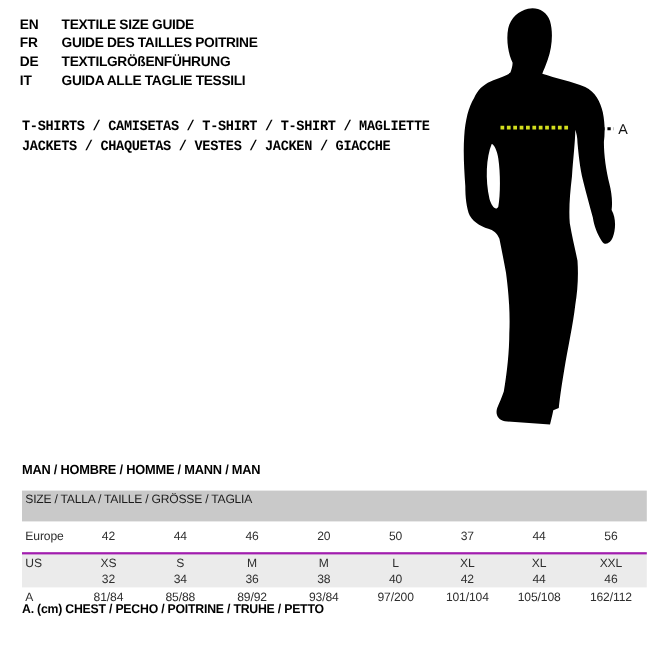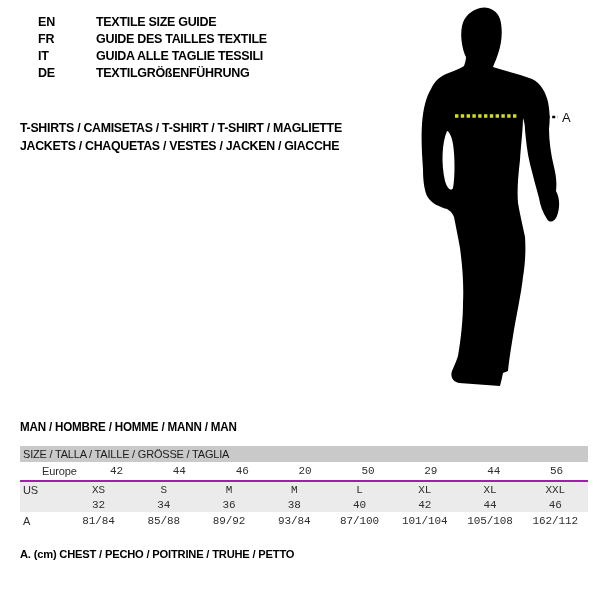--- a/index.html
+++ b/index.html
@@ -2,71 +2,71 @@
 <html><head>
 <meta charset="utf-8">
 <style>
   * { margin:0; padding:0; box-sizing:border-box; }
   html,body { background:#ffffff; }
   .page {
     position:relative; width:600px; height:600px; background:#ffffff;
     font-family:"Liberation Sans", sans-serif; color:#000; overflow:hidden;
   }
   
-  .lang-list { position:absolute; top:13px; left:38px; }
+  .lang-list { position:absolute; top:13px; left:18px; }
   .lang-row { display:flex; height:17px; align-items:center; }
   .lang-code { width:38px; font-size:12.5px; font-weight:bold; letter-spacing:-0.2px; }
-  .lang-label { font-size:12.5px; font-weight:bold; letter-spacing:-0.3px; white-space:nowrap;margin-left:20px; }
+  .lang-label { font-size:12.5px; font-weight:bold; letter-spacing:-0.3px; white-space:nowrap; }
   
-  .categories { position:absolute; top:119px; left:20px; }
+  .categories { position:absolute; top:106px; left:20px;font-family:Liberation Mono, monospace; }
   .cat-line { font-size:13px; font-weight:bold; letter-spacing:-0.3px; line-height:17.5px;
               transform:scaleX(0.95); transform-origin:left center; white-space:nowrap; }
   
   .man-figure { position:absolute; top:5px; left:408px; width:170px; height:390px; }
   .man-figure svg { display:block; }
   .measure-a { font-family:"Liberation Sans", sans-serif; font-size:13px; fill:#111; }
   
   .section-title { position:absolute; top:420px; left:20px; font-size:12px; font-weight:bold;
                    letter-spacing:-0.2px; transform:scaleX(0.97); transform-origin:left center; }
   
   .size-table { position:absolute; top:446px; left:20px; width:568px; font-size:11px; color:#2e2e2e; }
   .t-row { display:grid; grid-template-columns:46px repeat(8, 1fr); align-items:center; }
-  .t-header { background:#c9c9c9; height:16px; line-height:16px; padding-left:3px;
+  .t-header { background:#c9c9c9; height:28px; line-height:16px; padding-left:3px;
               color:#1c1c1c; letter-spacing:-0.2px; }
-  .row-europe { height:18px;margin-left:19px; }
+  .row-europe { height:28px; }
   .stripe-band { background:#ebebeb; border-top:2px solid #a21caf; }
   .stripe-band .t-row { height:15px; }
   .row-a { height:17px; }
   .t-label { text-align:left; padding-left:3px; letter-spacing:-0.1px; }
-  .t-cell { text-align:center; letter-spacing:-0.1px;font-family:Liberation Mono, monospace; }
+  .t-cell { text-align:center; letter-spacing:-0.1px; }
   
   .footnote { position:absolute; top:548px; left:20px; font-size:11.5px; font-weight:bold;
               letter-spacing:-0.2px; transform:scaleX(0.97); transform-origin:left center; }
 </style>
 </head>
 <body>
 
 <div class="page">
 
   <div class="lang-list">
     <div class="lang-row">
       <span class="lang-code">EN</span>
       <span class="lang-label">TEXTILE SIZE GUIDE</span>
     </div>
     <div class="lang-row">
       <span class="lang-code">FR</span>
-      <span class="lang-label">GUIDE DES TAILLES TEXTILE</span>
+      <span class="lang-label">GUIDE DES TAILLES POITRINE</span>
+    </div>
+    <div class="lang-row">
+      <span class="lang-code">DE</span>
+      <span class="lang-label">TEXTILGRÖßENFÜHRUNG</span>
     </div>
     <div class="lang-row">
       <span class="lang-code">IT</span>
       <span class="lang-label">GUIDA ALLE TAGLIE TESSILI</span>
-    </div>
-    <div class="lang-row">
-      <span class="lang-code">DE</span>
-      <span class="lang-label">TEXTILGRÖßENFÜHRUNG</span>
     </div>
   </div>
 
   <div class="categories">
     <div class="cat-line">T-SHIRTS / CAMISETAS / T-SHIRT / T-SHIRT / MAGLIETTE</div>
     <div class="cat-line">JACKETS / CHAQUETAS / VESTES / JACKEN / GIACCHE</div>
   </div>
 
   <div class="man-figure">
     <svg width="170" height="390" viewBox="0 0 170 390">
@@ -127,21 +127,21 @@
   <div class="size-table">
     <div class="t-header">SIZE / TALLA / TAILLE / GRÖSSE / TAGLIA</div>
 
     <div class="t-row row-europe">
       <span class="t-label">Europe</span>
       <span class="t-cell">42</span>
       <span class="t-cell">44</span>
       <span class="t-cell">46</span>
       <span class="t-cell">20</span>
       <span class="t-cell">50</span>
-      <span class="t-cell">29</span>
+      <span class="t-cell">37</span>
       <span class="t-cell">44</span>
       <span class="t-cell">56</span>
     </div>
 
     <div class="stripe-band">
       <div class="t-row">
         <span class="t-label">US</span>
         <span class="t-cell">XS</span>
         <span class="t-cell">S</span>
         <span class="t-cell">M</span>
@@ -163,21 +163,21 @@
         <span class="t-cell">46</span>
       </div>
     </div>
 
     <div class="t-row row-a">
       <span class="t-label">A</span>
       <span class="t-cell">81/84</span>
       <span class="t-cell">85/88</span>
       <span class="t-cell">89/92</span>
       <span class="t-cell">93/84</span>
-      <span class="t-cell">87/100</span>
+      <span class="t-cell">97/200</span>
       <span class="t-cell">101/104</span>
       <span class="t-cell">105/108</span>
       <span class="t-cell">162/112</span>
     </div>
   </div>
 
   <div class="footnote">A. (cm) CHEST / PECHO / POITRINE / TRUHE / PETTO</div>
 
 </div>
 

